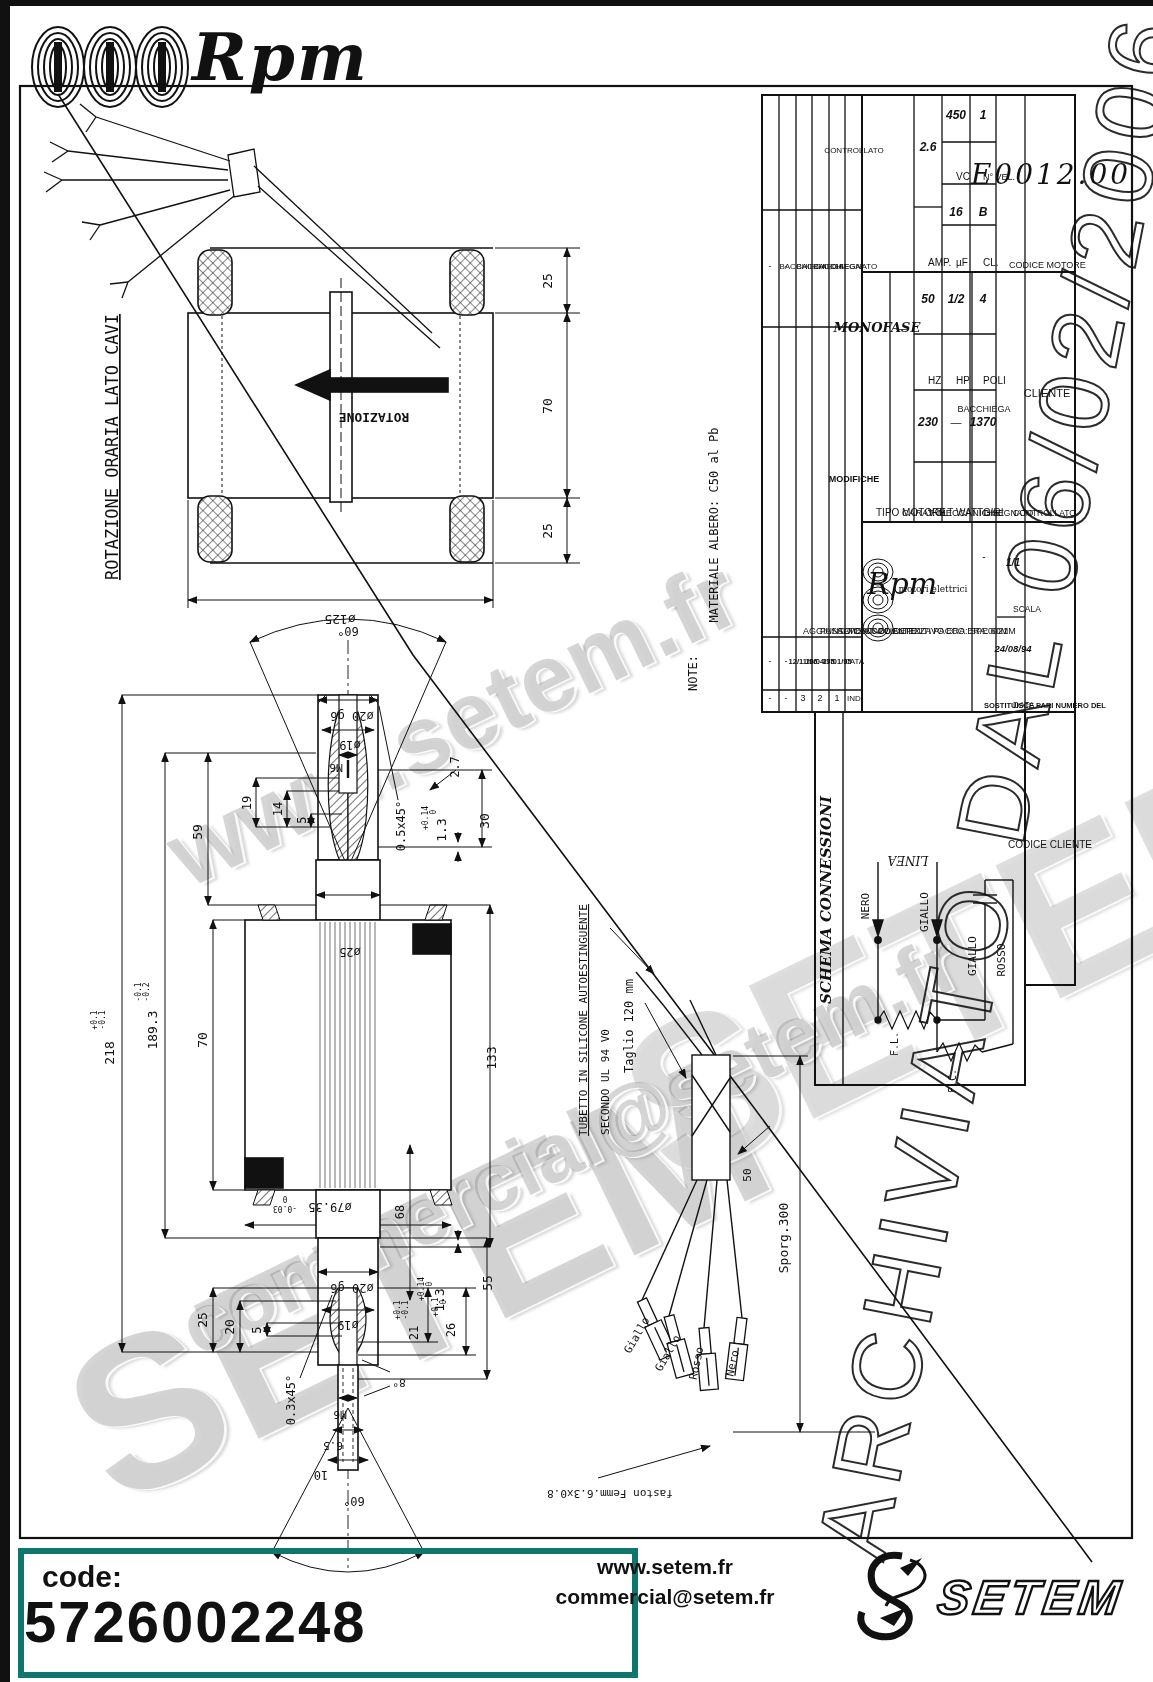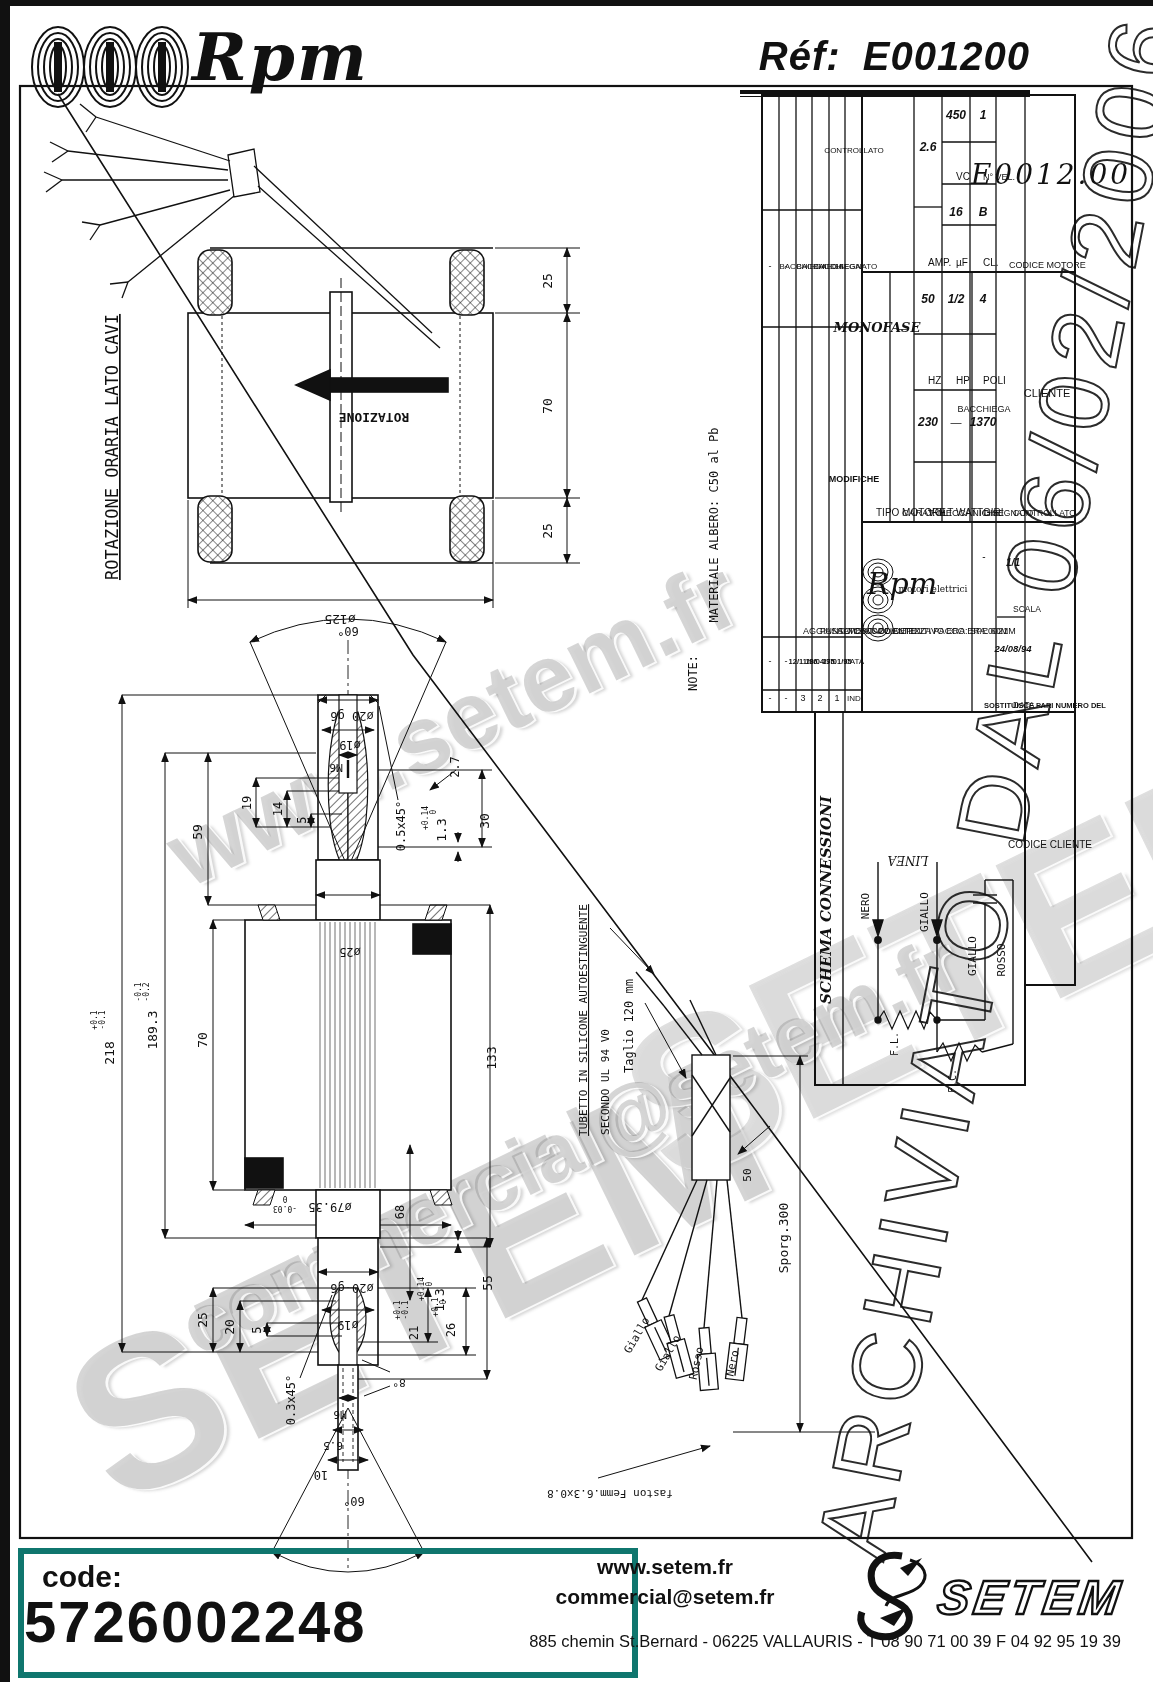--- a/index.html
+++ b/index.html
@@ -77,26 +77,20 @@
           <ellipse cx="132" cy="45" rx="20" ry="34"></ellipse>
         <ellipse cx="132" cy="45" rx="14" ry="28"></ellipse>
           <ellipse cx="132" cy="45" rx="8" ry="22"></ellipse>
       </g>
       <rect x="24" y="20" width="8" height="50" fill="#111" stroke="none"></rect>
       <rect x="76" y="20" width="8" height="50" fill="#111" stroke="none"></rect>
       <rect x="128" y="20" width="8" height="50" fill="#111" stroke="none"></rect>
     </g>
   </svg>
   <div id="brand">Rpm</div>
-  <div id="refbox">
-    <span>Réf:</span>&nbsp;
-    <span>E001200</span>
-    <div class="ul"></div>
-    <div class="ul2"></div>
-  </div>
 
   <svg id="dwg" width="1153" height="1682" viewBox="0 0 1153 1682">
     <defs>
       <pattern id="xh" width="7" height="7" patternUnits="userSpaceOnUse" patternTransform="rotate(45)">
         <rect width="7" height="7" fill="#fff"></rect>
         <line x1="0" y1="0" x2="0" y2="7" stroke="#111" stroke-width="1"></line>
         <line x1="0" y1="0" x2="7" y2="0" stroke="#111" stroke-width="1"></line>
       </pattern>
       <pattern id="h45" width="6" height="6" patternUnits="userSpaceOnUse" patternTransform="rotate(45)">
         <rect width="6" height="6" fill="#fff"></rect>
@@ -565,21 +559,20 @@
   </svg>
 
   <div id="codebox">
     <div class="lbl">code:</div>
     <div class="val">5726002248</div>
   </div>
   <div class="foot-center">
     <div>www.setem.fr</div>
     <div>commercial@setem.fr</div>
   </div>
-  <div id="foot-addr">885 chemin St.Bernard  -  06225 VALLAURIS  -  T 08 90 71 00 39   F 04 92 95 19 39</div>
   <div id="setem-logo">
     <svg width="90" height="100" viewBox="0 0 90 100">
       <g fill="none" stroke="#111">
         <path d="M52 8 C30 4 18 18 22 34 C26 50 52 52 58 64 C64 78 48 92 28 88 C14 85 8 74 12 64" stroke-width="7"></path>
         <path d="M60 12 C74 16 80 28 70 38 C60 48 40 46 36 58" stroke-width="3"></path>
         <path d="M30 70 L56 60 L44 78 Z" fill="#111" stroke="none"></path>
         <path d="M50 20 L72 10 L58 28 Z" fill="#111" stroke="none"></path>
       </g>
     </svg>
     <div class="txt">SETEM</div>

